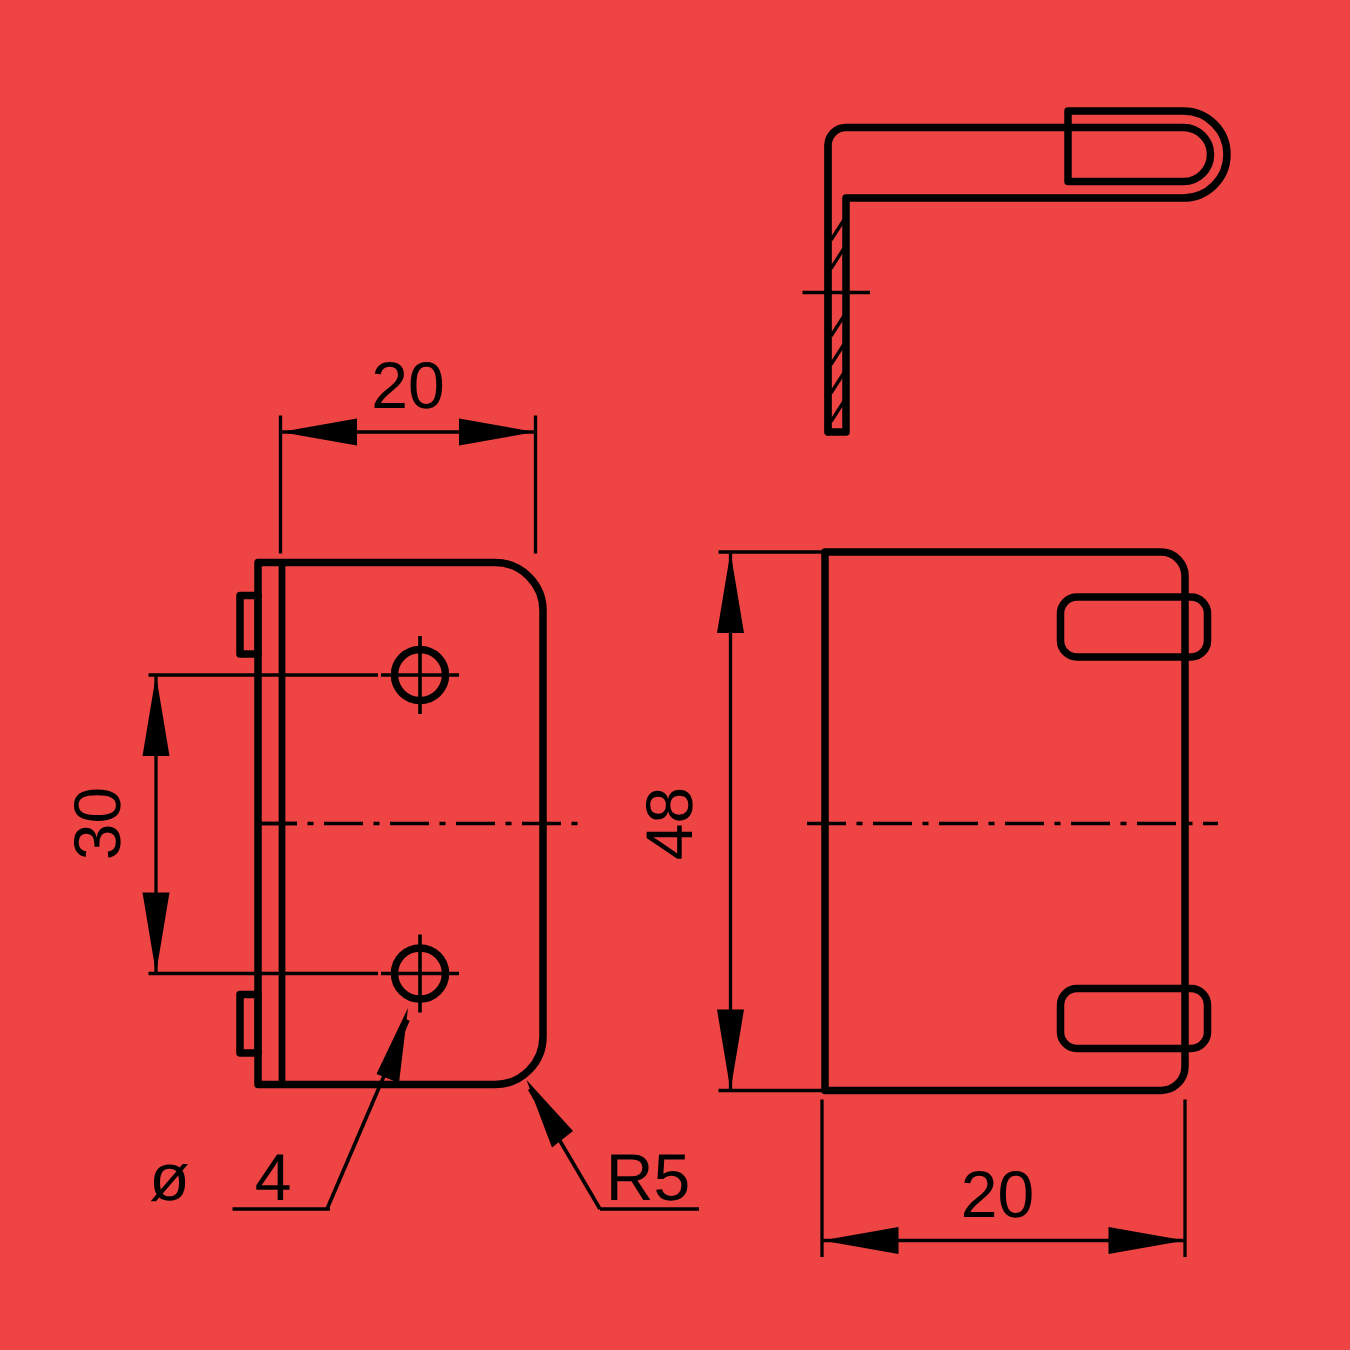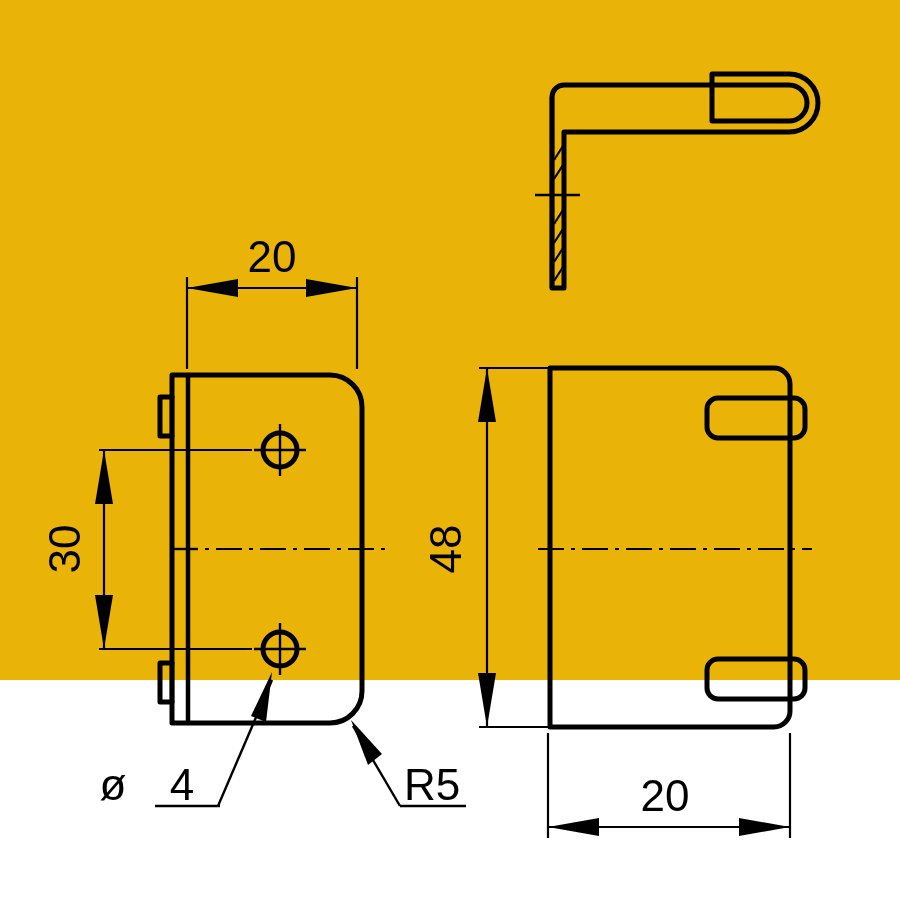--- a/index.html
+++ b/index.html
@@ -10,22 +10,22 @@
   }
   body {
     width: 900px;
     height: 900px;
     font-family: "Liberation Sans", sans-serif;
     overflow: hidden;
   }
   #drawing-root {
     position: relative;
     width: 900px;
-    height: 680px;
-    background: #eab308;
+    height: 900px;
+    background: #ef4444;
   }
   svg#cad {
     display: block;
     width: 900px;
     height: 900px;
   }
   .obj   { fill: none; stroke: #000000; stroke-width: 5; stroke-linecap: round; stroke-linejoin: round; }
   .objthin { fill: none; stroke: #000000; stroke-width: 4.5; stroke-linecap: round; stroke-linejoin: round; }
   .hatch { fill: none; stroke: #000000; stroke-width: 2.2; stroke-linecap: butt; }
   .dimline { fill: none; stroke: #000000; stroke-width: 2.2; stroke-linecap: butt; }

